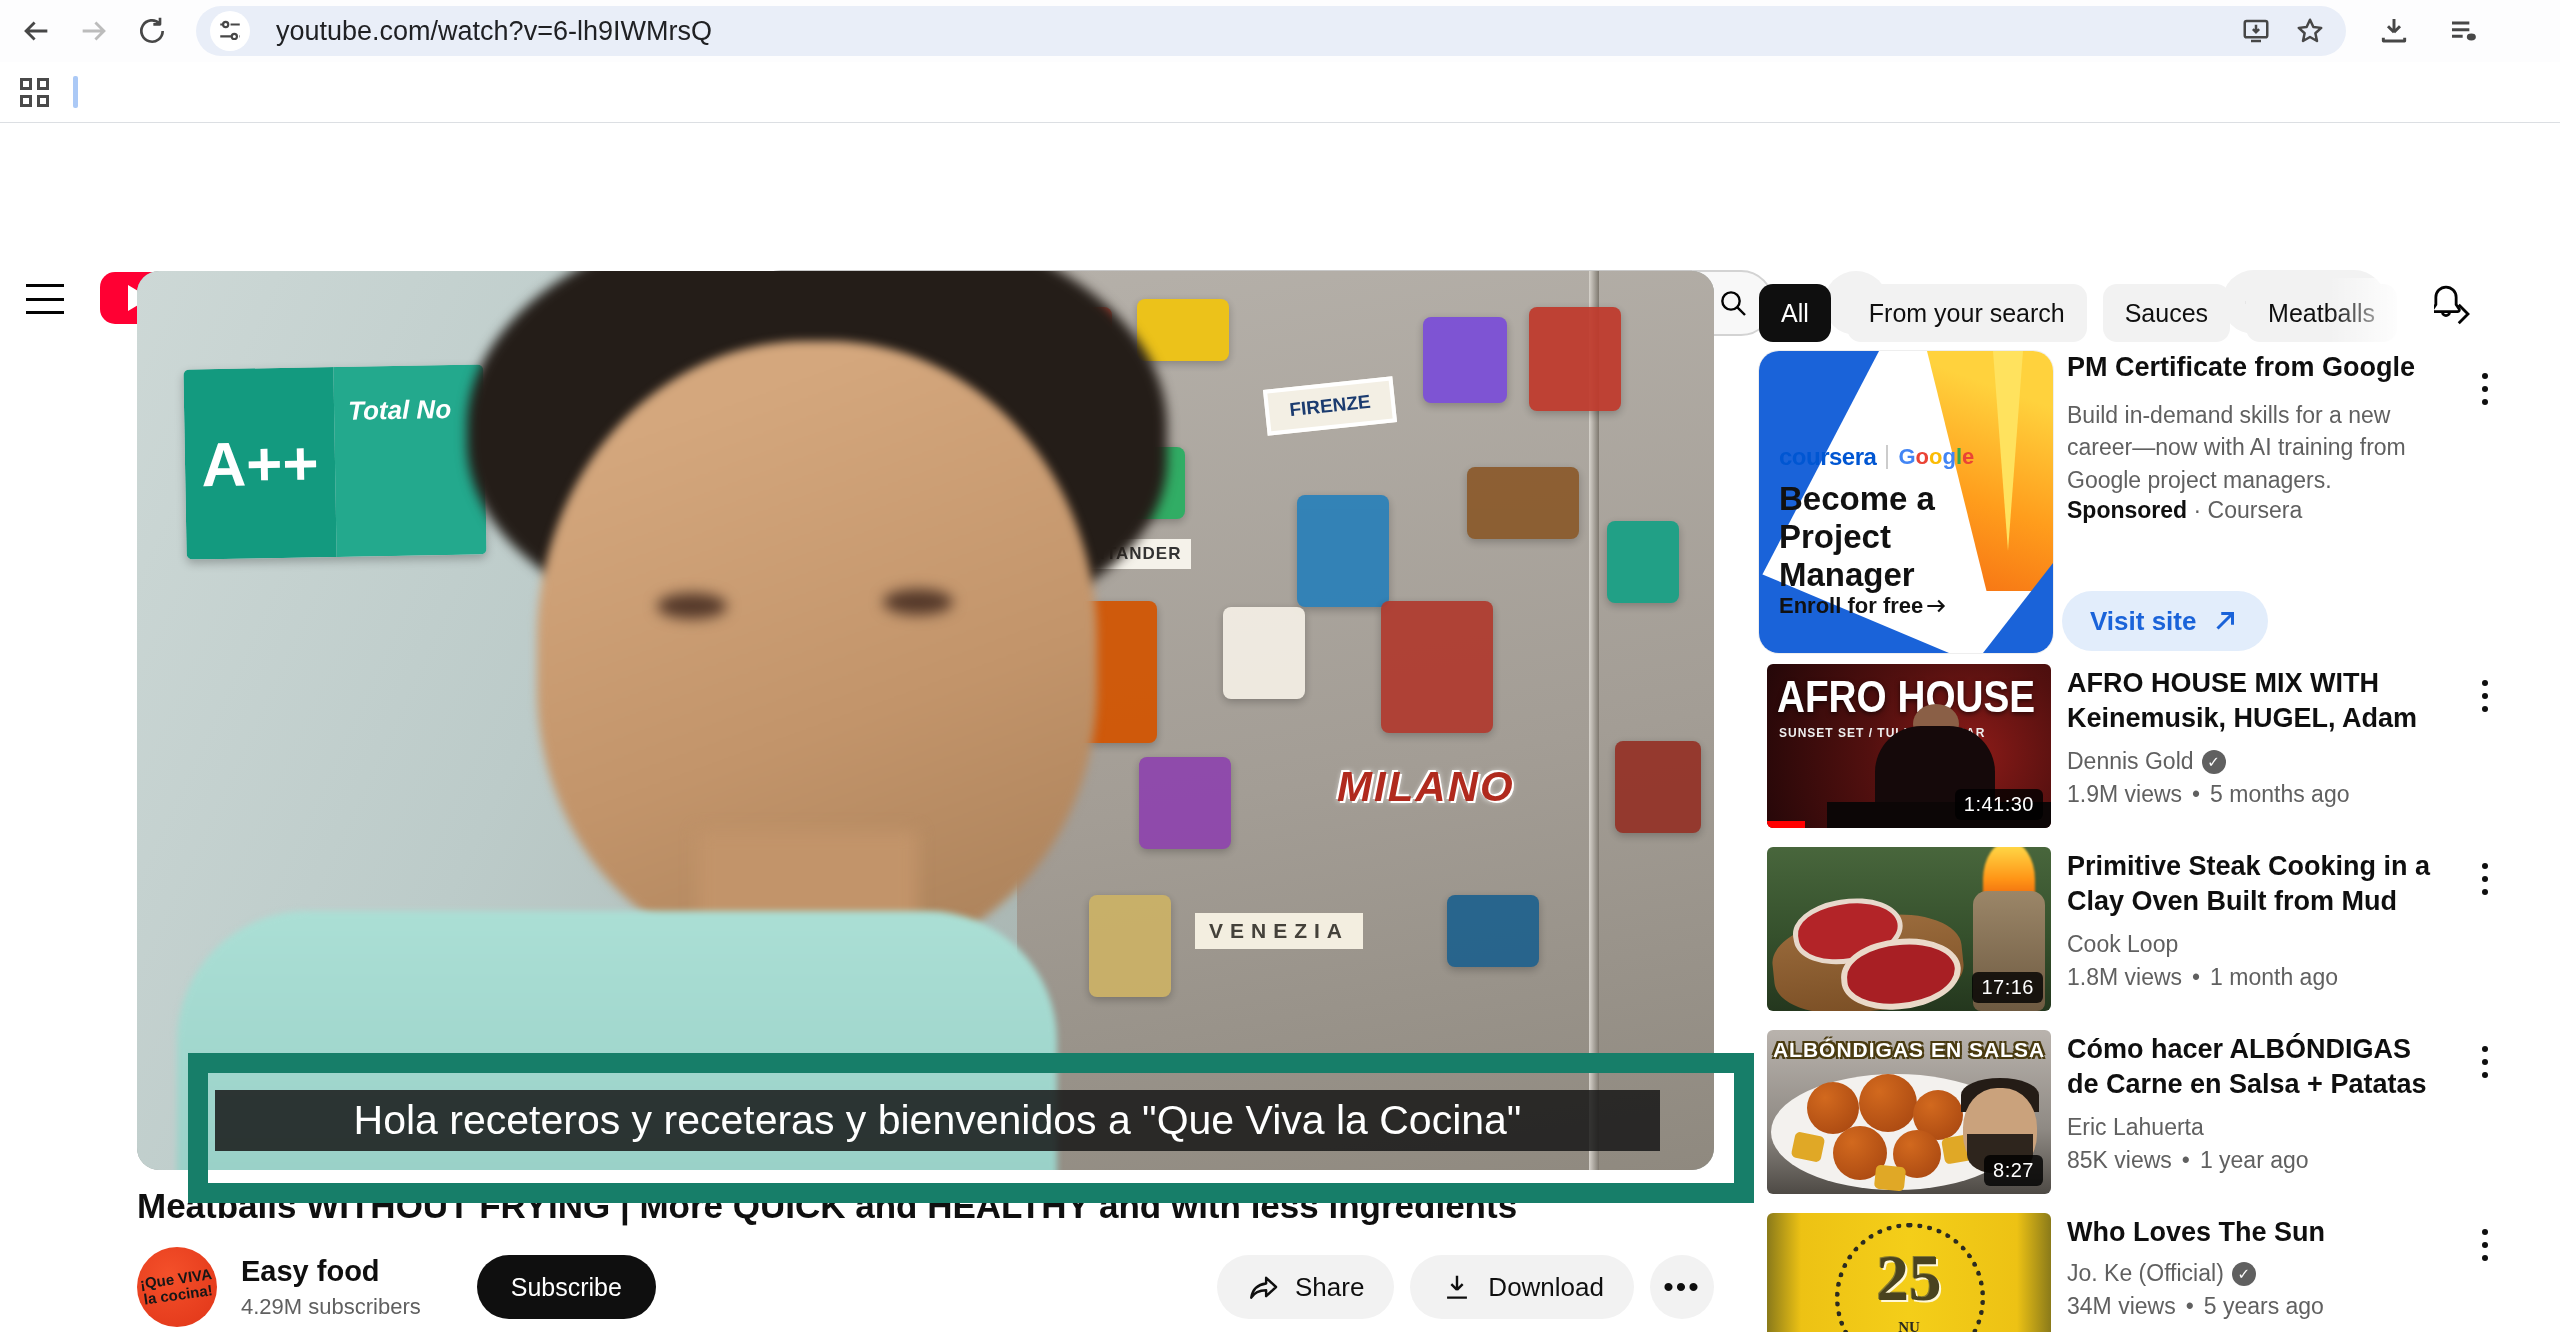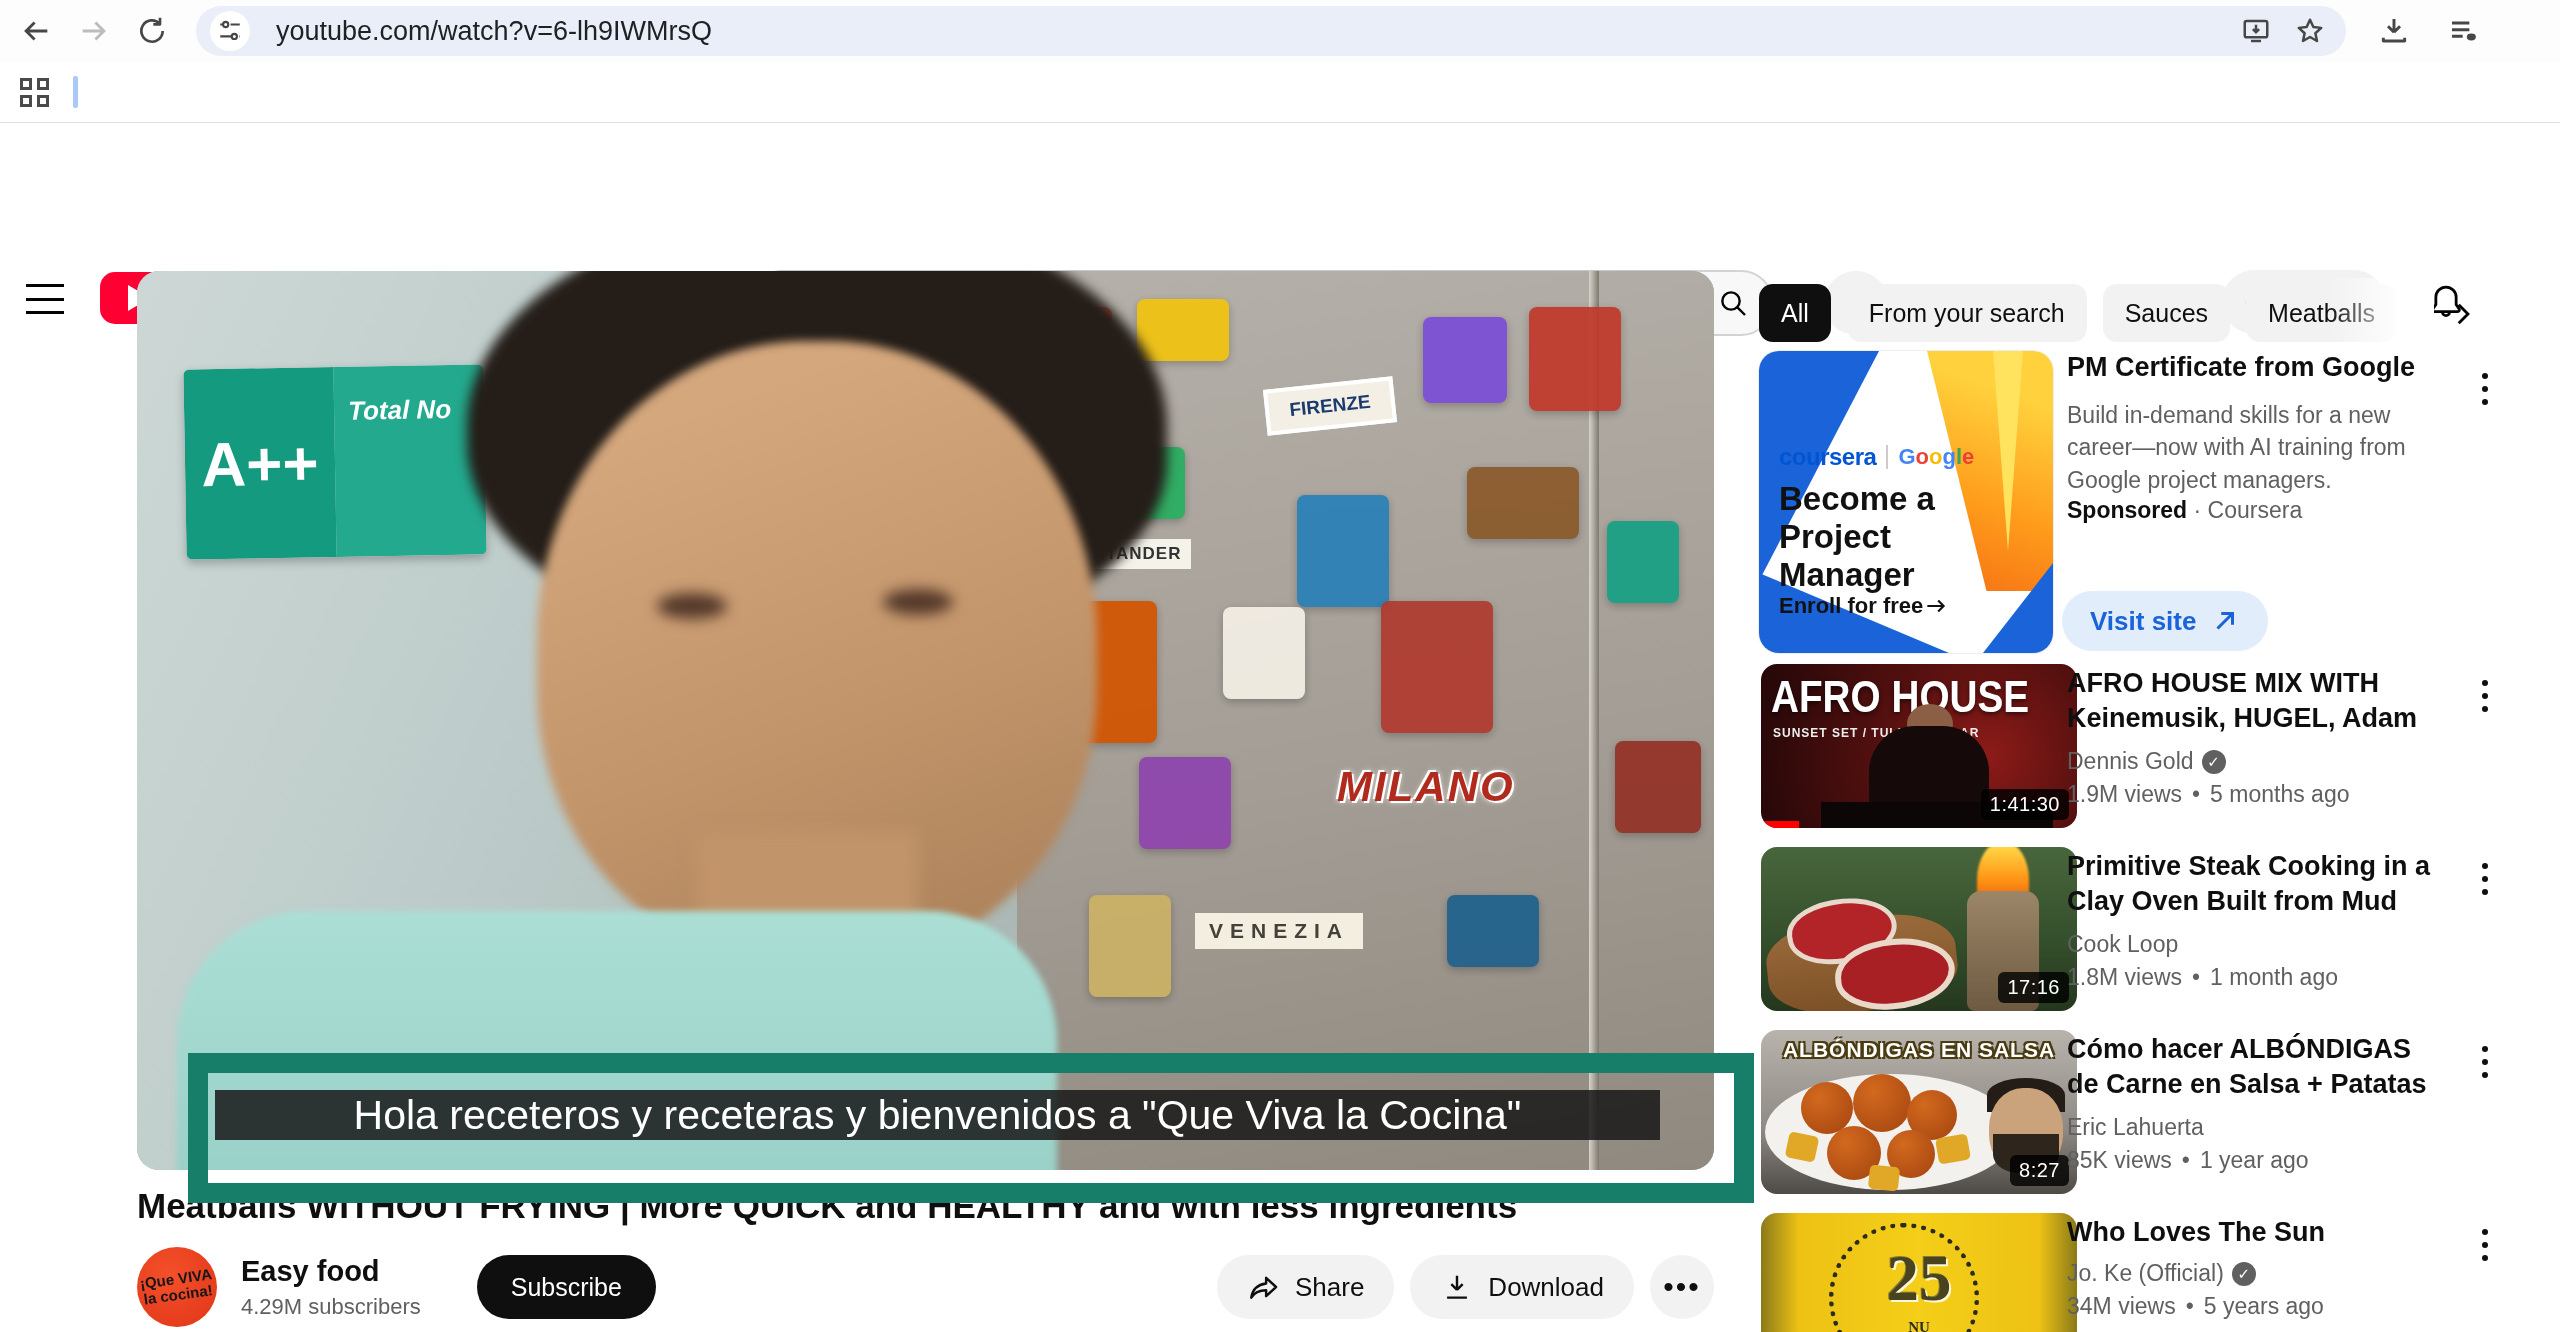--- a/index.html
+++ b/index.html
@@ -53,21 +53,21 @@
   .lbl-milano { left:1200px; top:492px; font-size:42px; font-style:italic; color:#b02a1e; text-shadow:0 0 6px #fff,2px 2px 0 #fff,-2px -2px 0 #fff; letter-spacing:2px; }
   .lbl-venezia { left:1058px; top:642px; padding:6px 14px; background:#f3eee0; color:#44413a; font-size:21px; letter-spacing:7px; }
   .energy-label { position:absolute; left:48px; top:96px; width:300px; height:190px; display:flex; border-radius:6px; overflow:hidden; box-shadow:0 4px 10px rgba(0,0,0,.25); transform:rotate(-1deg); }
   .el-left { width:150px; background:#139a7f; color:#fff; display:flex; align-items:center; justify-content:center; font-size:62px; font-weight:700; }
   .el-right { width:150px; background:#23a98d; color:#fff; padding:28px 14px; font-size:26px; font-weight:700; font-style:italic; line-height:1.3; }
   .hair { position:absolute; left:330px; top:-60px; width:700px; height:430px; background:#241d18; border-radius:50% 50% 42% 46%; filter:blur(6px); }
   .face { position:absolute; left:400px; top:70px; width:560px; height:620px; background:linear-gradient(160deg,#d4a77d 15%,#c2946a 60%,#a87f58 100%); border-radius:48% 48% 44% 44%; filter:blur(5px); }
   .eye { position:absolute; width:70px; height:26px; background:#55392a; border-radius:50%; filter:blur(7px); }
   .shirt { position:absolute; left:40px; top:640px; width:880px; height:300px; background:linear-gradient(180deg,#abdfd5,#97cfc6); border-radius:130px 130px 0 0; filter:blur(3px); }
   .neck { position:absolute; left:560px; top:560px; width:220px; height:150px; background:#c2946a; filter:blur(8px); }
-  .subtitle-bar { position:absolute; left:78px; top:819px; width:1445px; height:50px; background:rgba(22,22,22,.84); display:flex; align-items:center; justify-content:center; }
+  .subtitle-bar { position:absolute; left:78px; top:819px; width:1445px; height:61px; background:rgba(22,22,22,.84); display:flex; align-items:center; justify-content:center; }
   .subtitle-bar span { color:#fff; font-size:41px; font-weight:400; white-space:nowrap; }
 
   
   .green-box { position:absolute; left:188px; top:1053px; width:1566px; height:150px; border:20px solid #177e69; z-index:40; pointer-events:none; }
 
   
   .video-title { position:absolute; left:137px; top:1186px; width:1577px; font-size:35px; font-weight:700; color:#0f0f0f; white-space:nowrap; overflow:hidden; z-index:10; }
   .channel-row { position:absolute; left:137px; top:1245px; width:1577px; height:84px; display:flex; align-items:center; z-index:10; }
   .avatar { width:80px; height:80px; border-radius:50%; background:radial-gradient(circle at 40% 35%,#f4502a,#e03518); display:flex; align-items:center; justify-content:center; overflow:hidden; flex:none; }
   .avatar span { font-size:15px; font-weight:700; color:#161616; text-align:center; line-height:1.05; transform:rotate(-8deg); }
@@ -106,21 +106,21 @@
   .ad-headline { position:absolute; left:20px; top:129px; font-size:33px; font-weight:700; color:#111; line-height:1.15; width:220px; }
   .ad-cta { position:absolute; left:20px; top:242px; font-size:22px; font-weight:700; color:#111; display:flex; gap:0; align-items:center; }
   .ad-info { position:absolute; left:308px; top:0; width:360px; }
   .ad-title { font-size:27px; font-weight:600; color:#0f0f0f; line-height:1.25; }
   .ad-body { margin-top:14px; font-size:23px; color:#606060; line-height:1.42; }
   .ad-sponsored { margin-top:0; font-size:23px; color:#606060; }
   .ad-sponsored b { color:#0f0f0f; font-weight:700; }
   .visit-btn { position:absolute; left:303px; top:240px; height:60px; border-radius:30px; background:#e2edfb; color:#1a63d9; font-size:26px; font-weight:700; display:flex; align-items:center; gap:14px; padding:0 28px; cursor:pointer; }
 
   .rv-card { position:absolute; left:0; width:750px; height:168px; }
-  .rv-thumb { position:absolute; left:2px; top:0; width:316px; height:164px; border-radius:16px; overflow:hidden; cursor:pointer; }
+  .rv-thumb { position:absolute; left:8px; top:0; width:284px; height:164px; border-radius:6px; overflow:hidden; cursor:pointer; }
   .duration { position:absolute; right:8px; bottom:8px; background:rgba(0,0,0,.8); color:#fff; font-size:20px; font-weight:500; padding:4px 9px; border-radius:6px; letter-spacing:.5px; }
   .rv-info { position:absolute; left:308px; top:2px; width:370px; }
   .rv-title { font-size:27px; font-weight:600; color:#0f0f0f; line-height:1.3; max-height:72px; overflow:hidden; }
   .rv-channel { margin-top:10px; font-size:23px; color:#606060; display:flex; align-items:center; gap:8px; }
   .vbadge { width:24px; height:24px; border-radius:50%; background:#606060; color:#fff; font-size:15px; display:inline-flex; align-items:center; justify-content:center; }
   .rv-meta { margin-top:6px; font-size:23px; color:#606060; display:flex; gap:10px; align-items:center; }
   .kebab { position:absolute; right:4px; top:4px; width:40px; height:56px; display:flex; flex-direction:column; align-items:center; justify-content:center; gap:7px; cursor:pointer; }
   .kebab i { width:6px; height:6px; border-radius:50%; background:#0f0f0f; }
 
   

